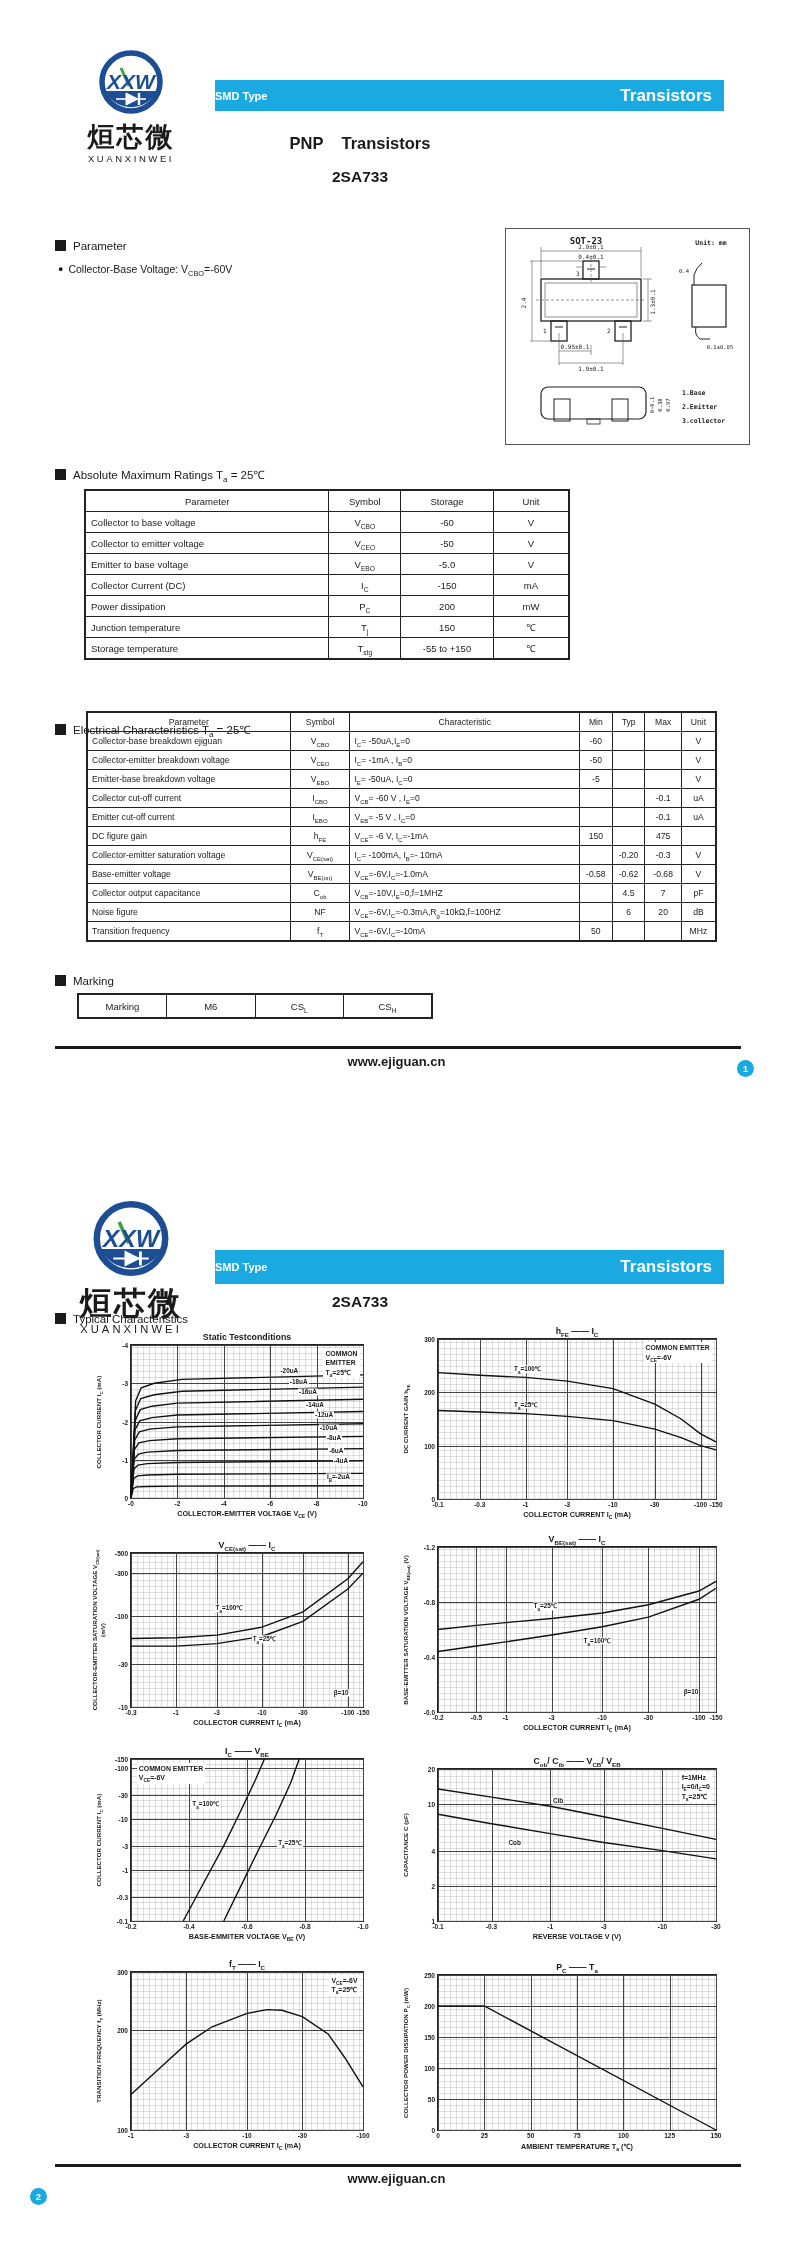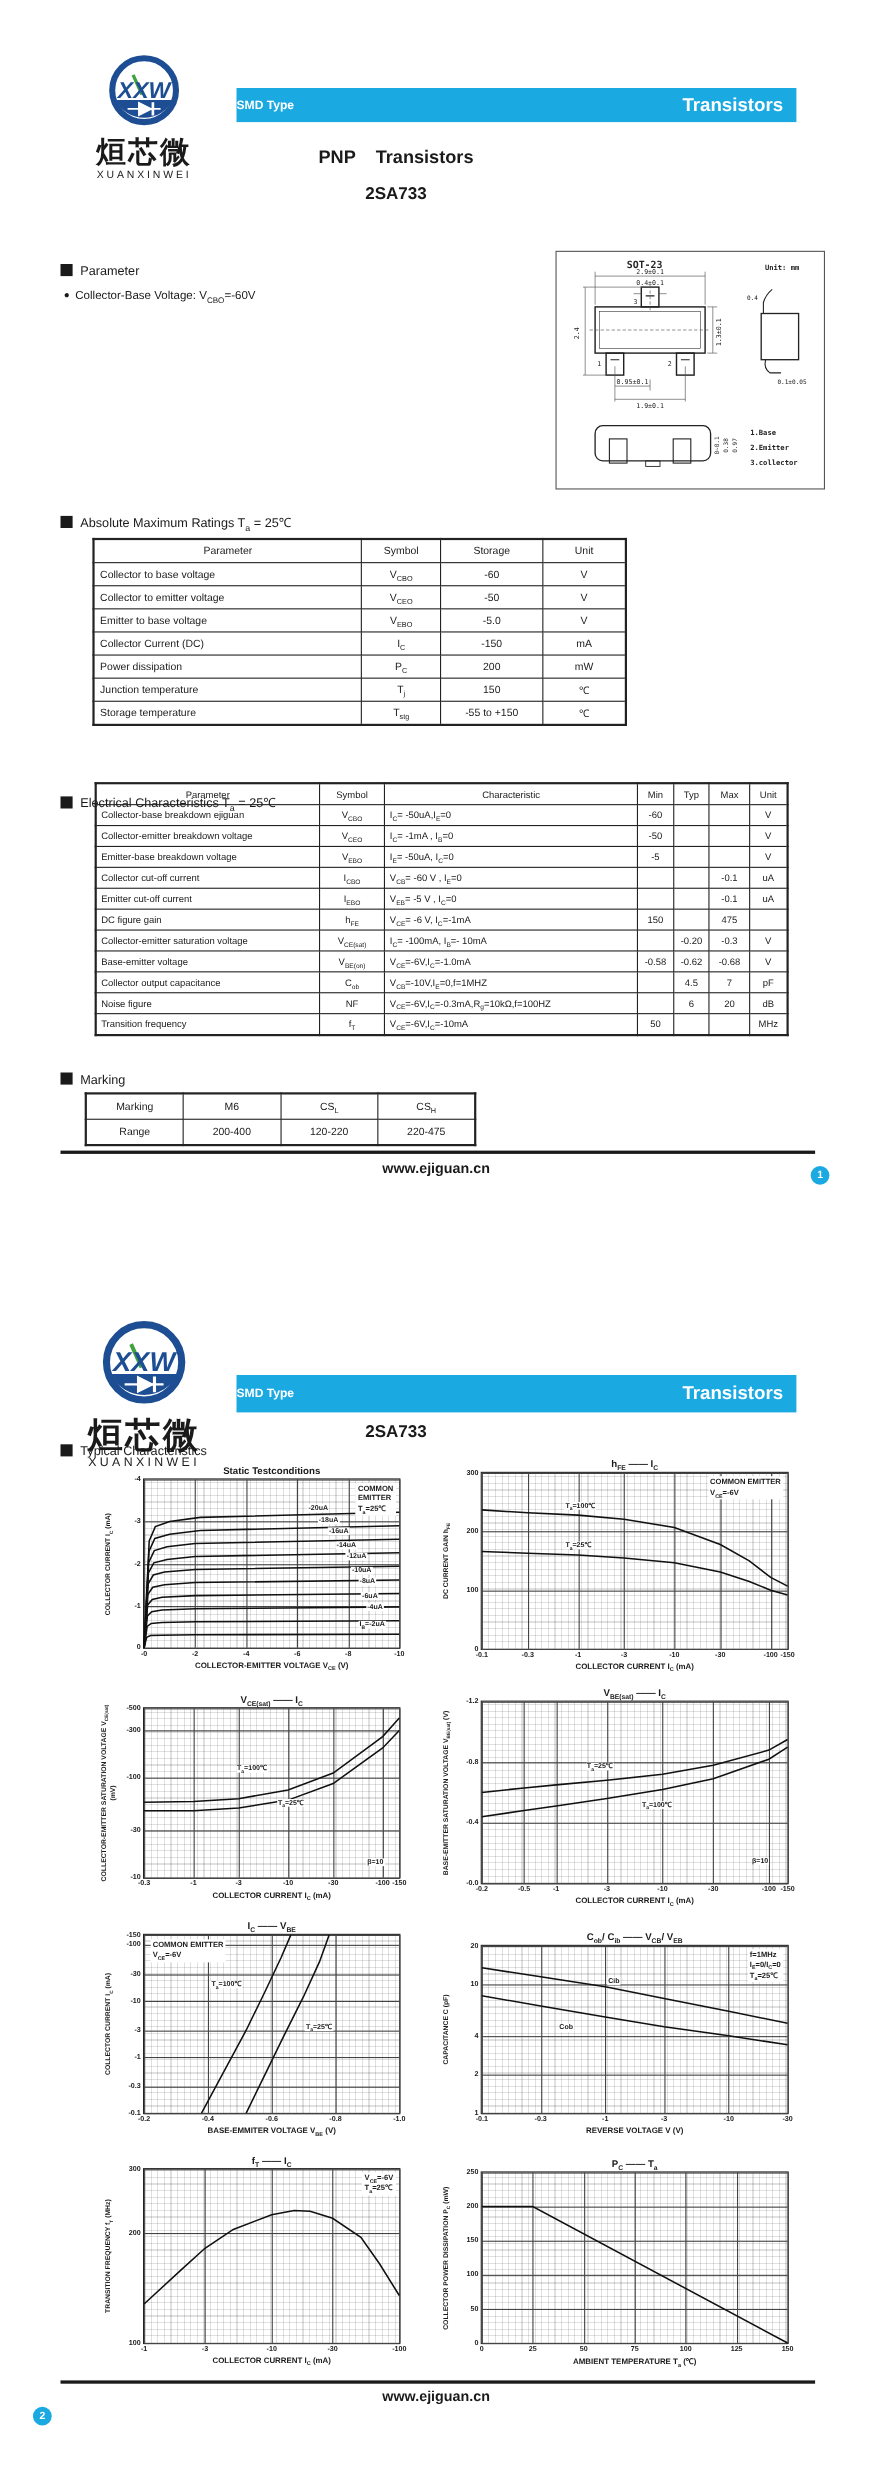--- a/index.html
+++ b/index.html
@@ -373,26 +373,20 @@
       <col style="width:25%">
       <col style="width:25%">
       <col style="width:25%">
     </colgroup>
     <tbody>
       <tr>
         <td>Marking</td>
         <td>M6</td>
         <td>CS<sub>L</sub></td>
         <td>CS<sub>H</sub></td>
-      </tr>
-      <tr>
-        <td>Range</td>
-        <td>200-400</td>
-        <td>120-220</td>
-        <td>220-475</td>
       </tr>
     </tbody>
   </table>
 
 <div class="fline abs" style="left:55px;top:1046px;width:686px"></div>
 <div class="furl abs" style="top:1054px">www.ejiguan.cn</div>
 <div class="pagedot abs" style="left:737px;top:1060px">1</div>
 
 <div class="logo logo2 abs" style="left:64px;top:1196px">
   <svg width="78" height="74" viewBox="0 0 78 74">

